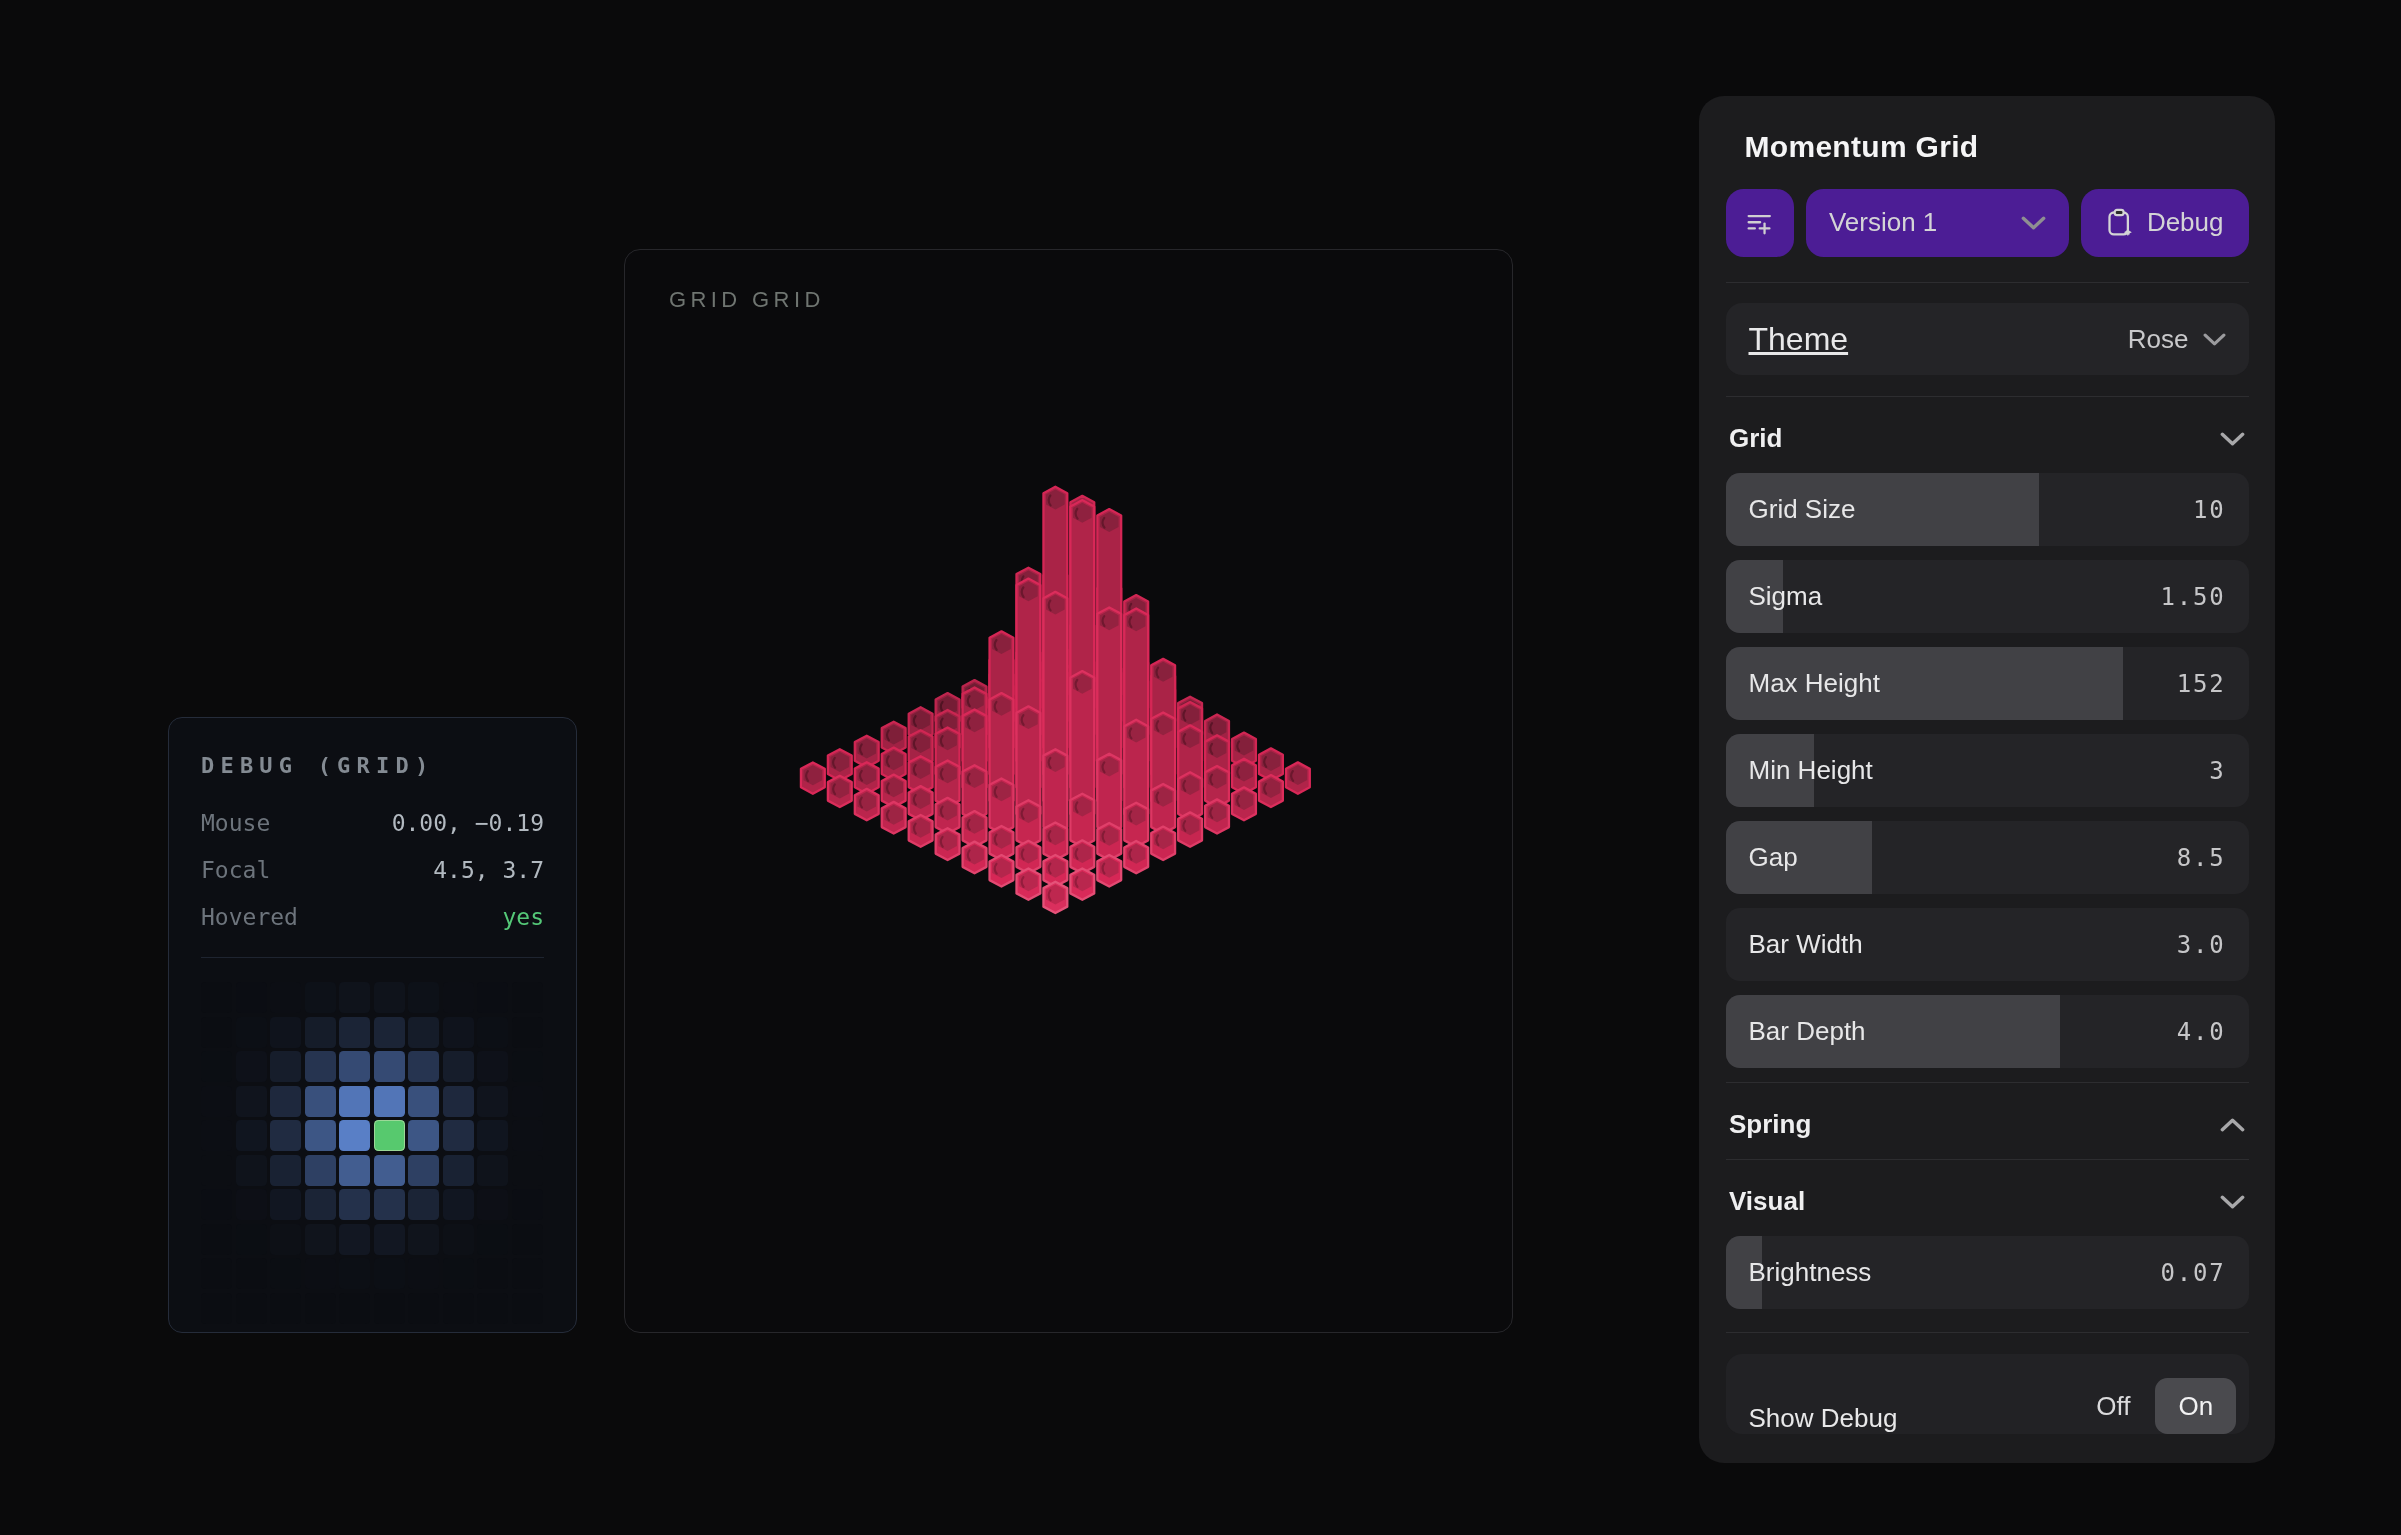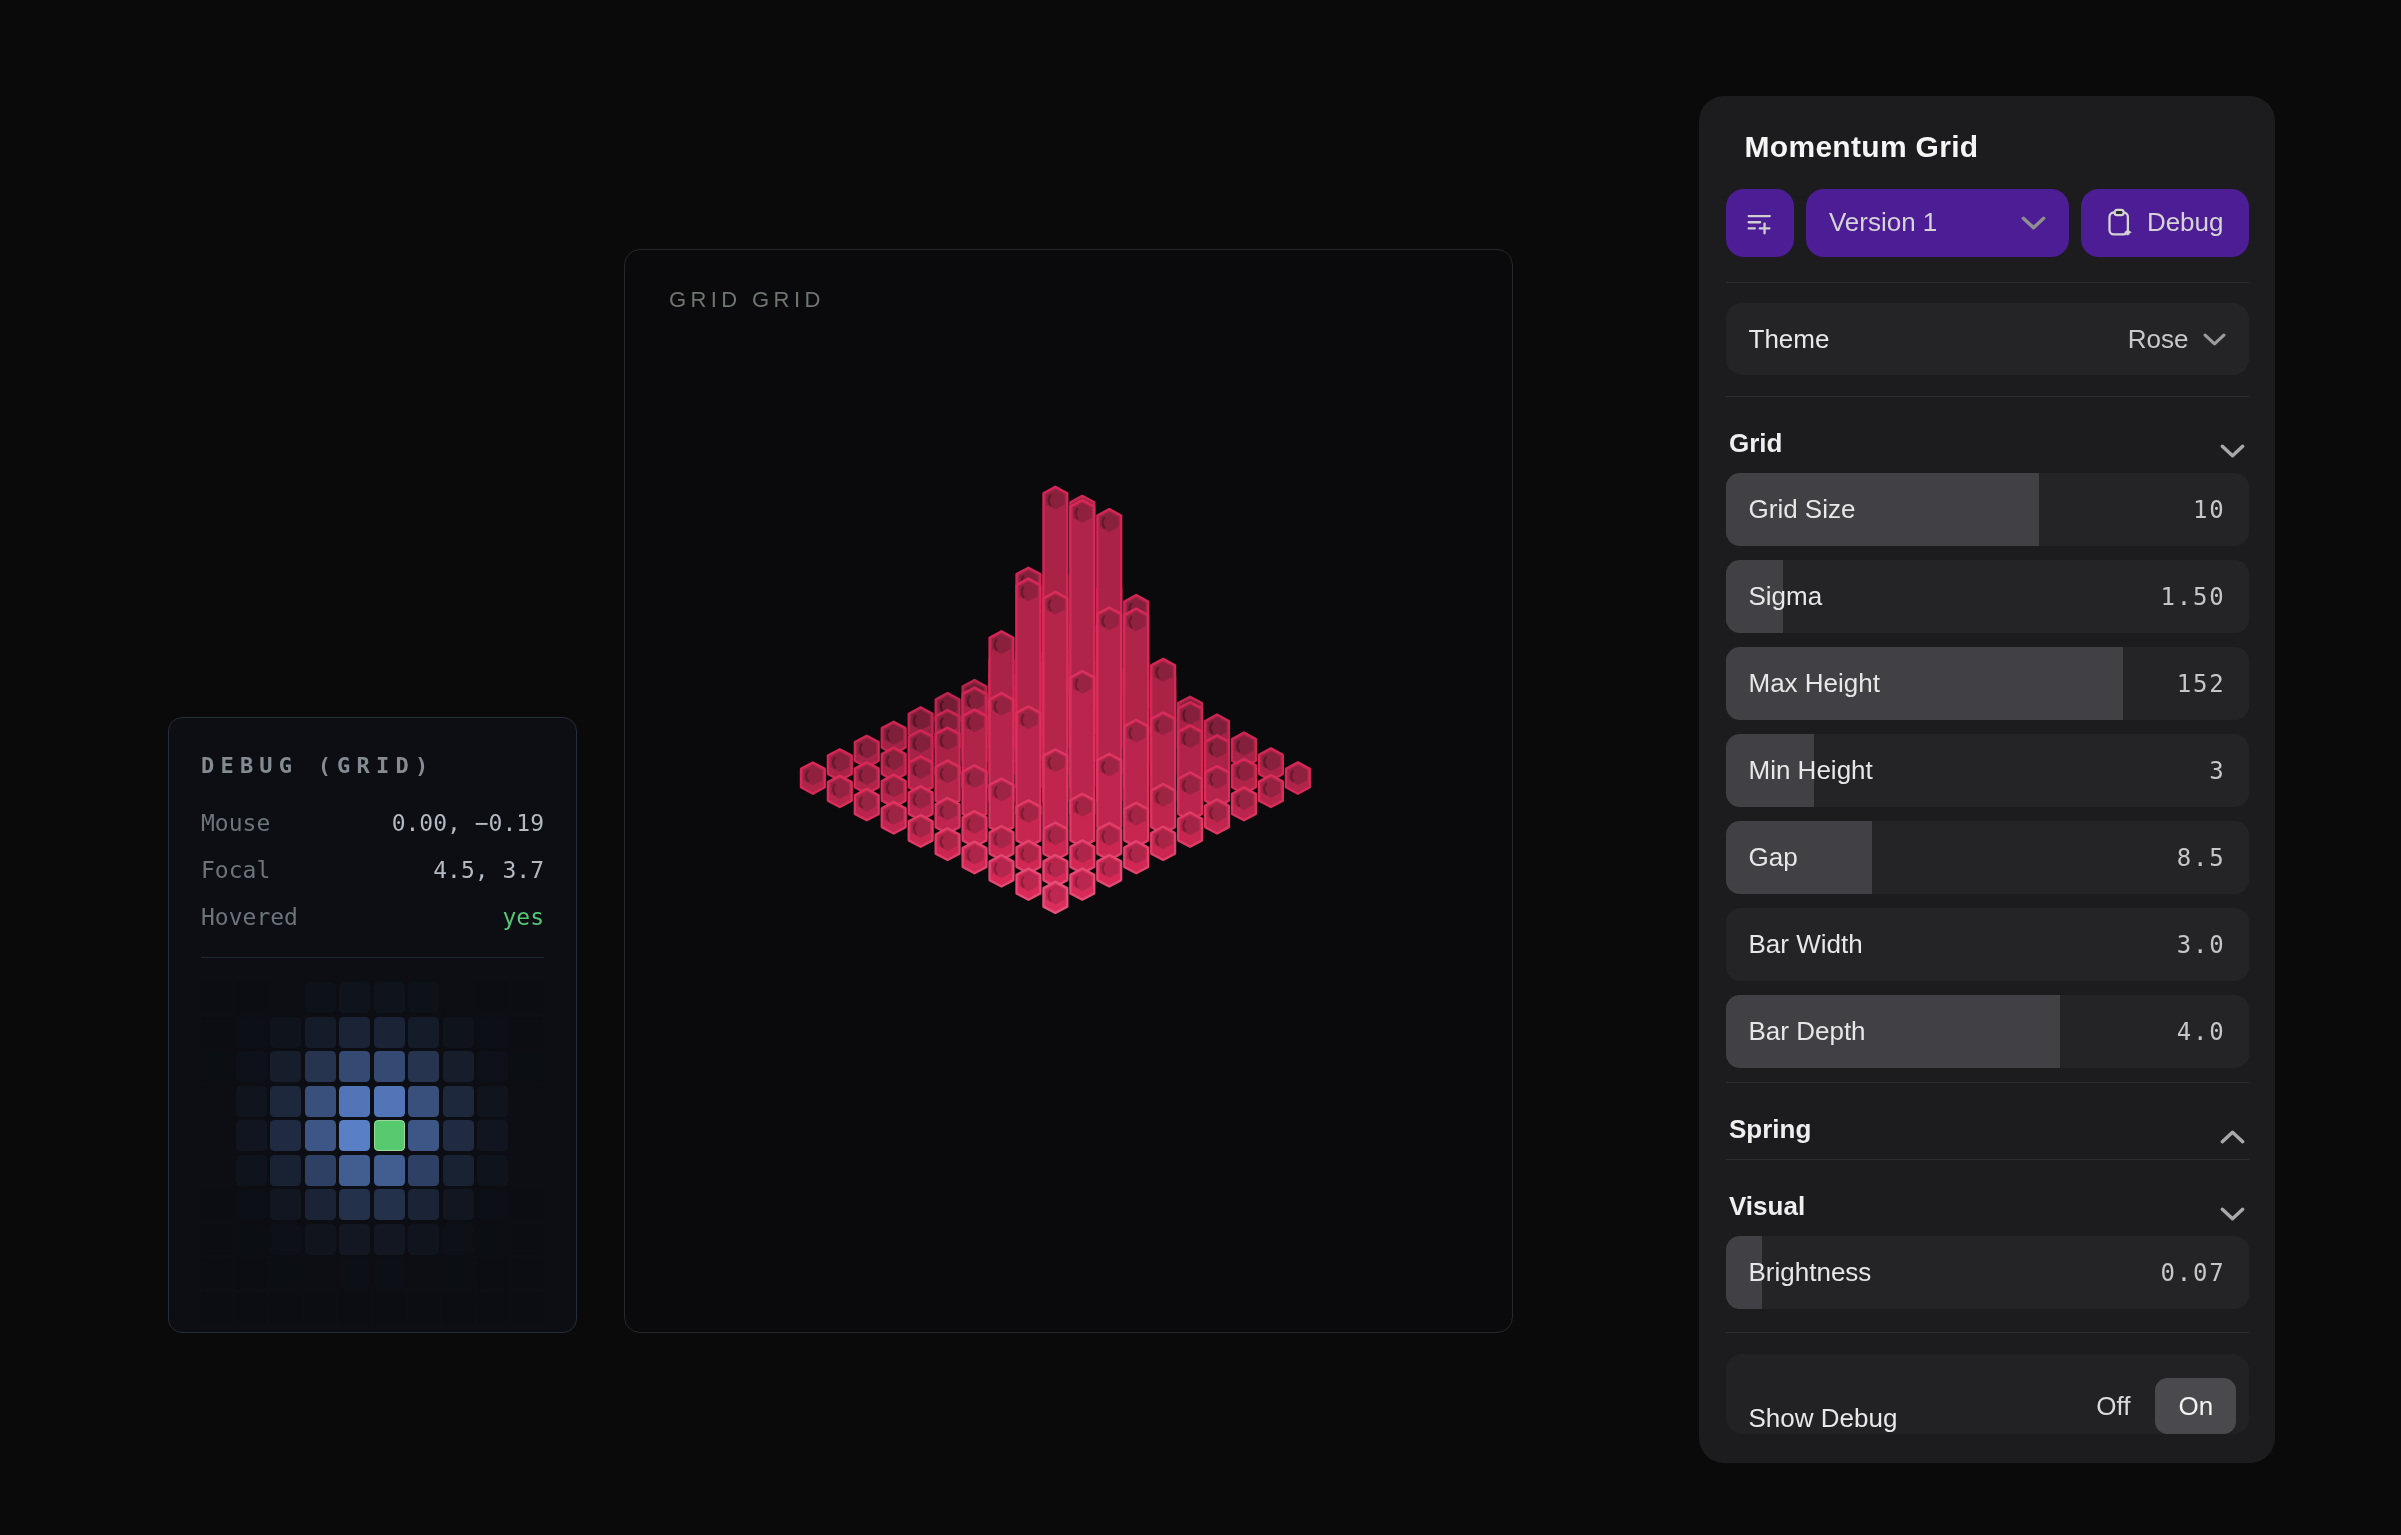--- a/index.html
+++ b/index.html
@@ -36,23 +36,23 @@
   .toolbar { display:flex; gap:12.4px; height:68px; margin-bottom:25px; }
   .btn { background:#4c1d95; border:none; border-radius:17.7px; color:#d4d4d6;
     font-family:"Liberation Sans", sans-serif; font-size:26px; display:flex;
     align-items:center; justify-content:center; cursor:pointer; }
   .icon-btn { width:68px; flex:0 0 68px; }
   .version-btn { flex:1; justify-content:space-between; padding:0 23px; }
   .copy-btn { padding:0 25px; gap:12.4px; }
   .divider { height:0.9px; background:#2d2d30; margin-bottom:21px; }
   .theme-row { height:72px; background:#242427; border-radius:16px; display:flex;
     align-items:center; justify-content:space-between; padding:0 23px; margin-bottom:21px; }
-  .theme-row .t-label { font-size:26px; color:#e8e8e9; }
+  .theme-row .t-label { font-size:32px; color:#e8e8e9;text-decoration:underline; }
   .theme-val { display:flex; align-items:center; gap:14px; font-size:26px; color:#c9c9cb; }
-  .section-header { height:41px; display:flex; align-items:flex-end; justify-content:space-between;
+  .section-header { height:41px; display:flex; align-items:center; justify-content:space-between;
     padding:0 3.5px; margin-bottom:14px;gap:31px; }
   .section-header .s-label { font-size:26px; font-weight:600; color:#efeff0; }
   .slider-row { position:relative; height:73px; background:#242427; border-radius:14px;
     margin-bottom:14px; overflow:hidden; display:flex; align-items:center;
     justify-content:space-between; padding:0 23px; }
   .slider-fill { position:absolute; left:0; top:0; bottom:0; background:#414145; }
   .slider-label { position:relative; font-size:26px; color:#e7e7e8; }
   .slider-value { position:relative; font-family:"DejaVu Sans Mono", monospace; font-size:24px;
     color:#c6c6c8; letter-spacing:1.8px; }
   #grid-sliders { margin-bottom:7px; }

